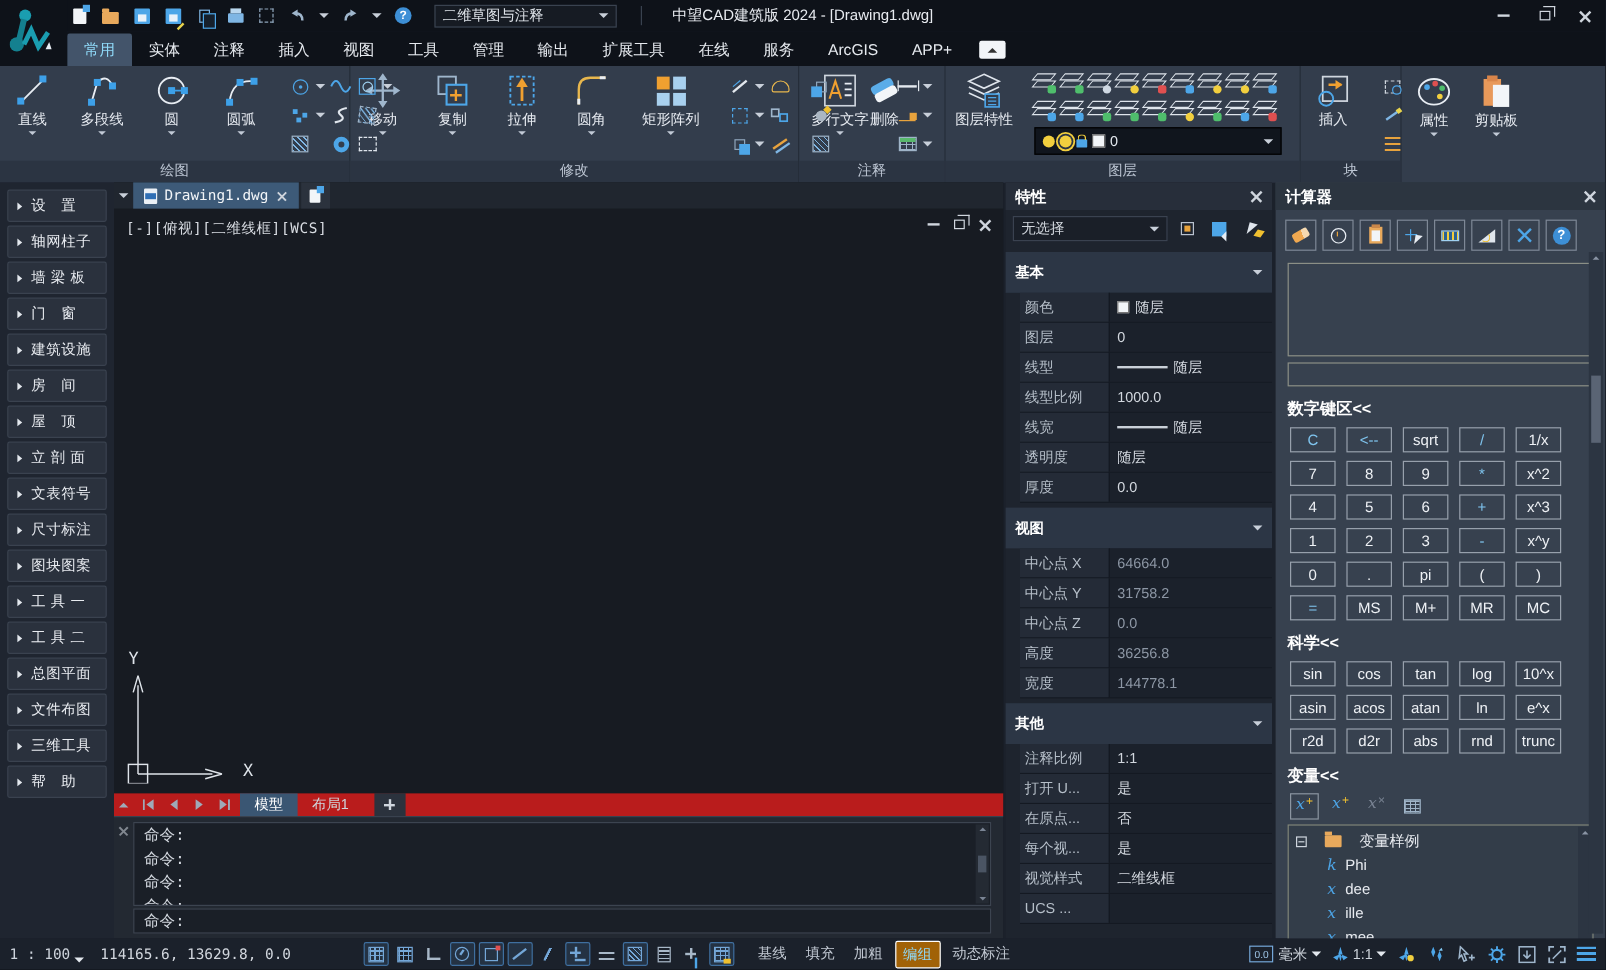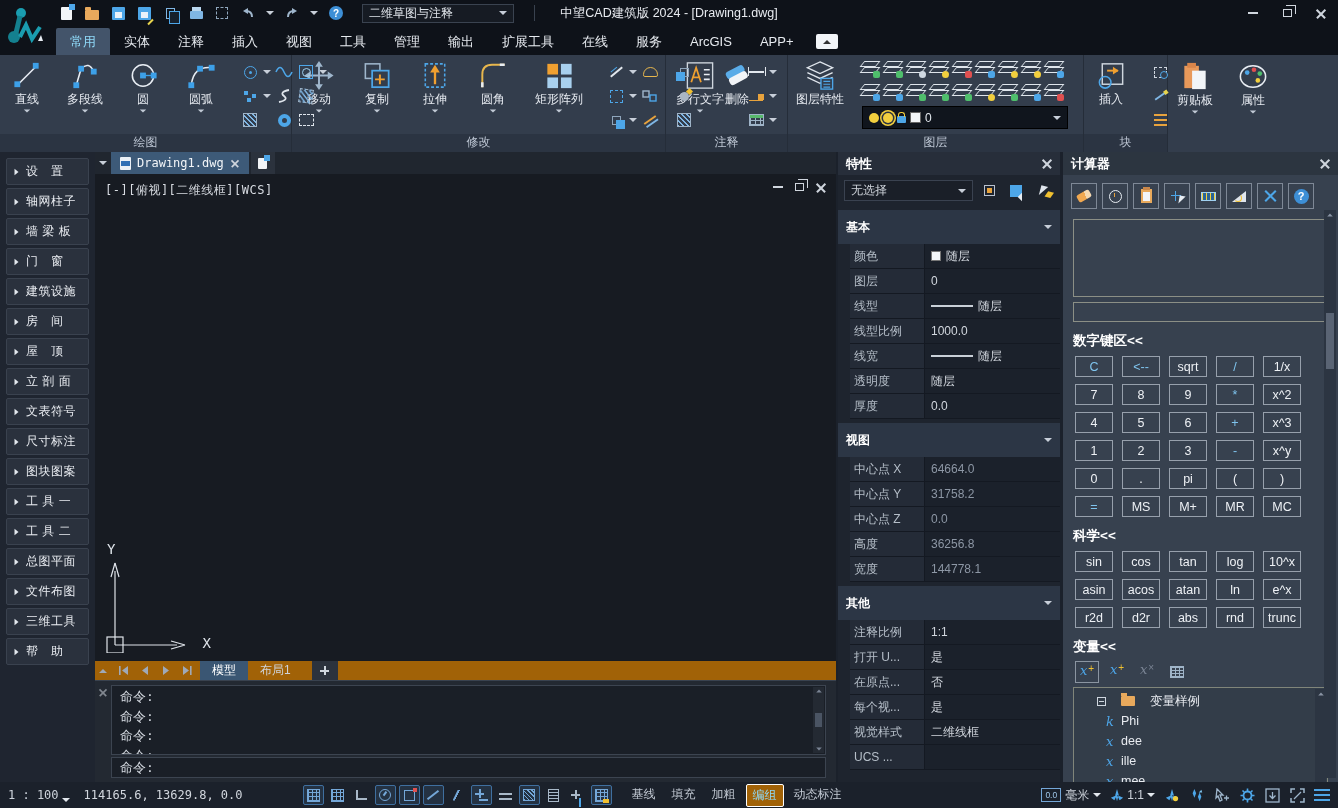--- a/index.html
+++ b/index.html
@@ -125,21 +125,21 @@
   .dwg-ico{width:11px;height:13px;background:#eaf0f6;border-radius:1px;position:relative;}
   .dwg-ico::after{content:"";position:absolute;left:1px;top:4px;width:9px;height:5px;background:#2f6fb5;}
   .doc-tab .lbl{color:#f2f5f8;font-size:12px;font-family:"DejaVu Sans Mono",monospace;}
   .newtab{width:24px;background:#2b323d;display:flex;align-items:center;justify-content:center;margin-left:2px;}
   #canvas{flex:1;position:relative;background:#171b22;}
   #vp-label{position:absolute;left:10px;top:8px;color:#d8dce2;font-size:12px;font-family:"DejaVu Sans Mono",monospace;letter-spacing:.5px;}
   #vp-ctrl{position:absolute;right:10px;top:8px;display:flex;gap:12px;align-items:center;}
   #ucs{position:absolute;left:6px;bottom:8px;width:110px;height:112px;}
   #ucs .axis-y{position:absolute;left:6px;top:0;color:#dfe4ea;font-size:14px;font-family:"DejaVu Sans Mono",monospace;}
   #ucs .axis-x{position:absolute;right:0;bottom:2px;color:#dfe4ea;font-size:14px;font-family:"DejaVu Sans Mono",monospace;}
-  #layouttabs{height:19px;background:#a16207;display:flex;align-items:stretch;gap:5px;}
+  #layouttabs{height:19px;background:#b91c1c;display:flex;align-items:stretch;gap:5px;}
   .lt-nav{width:16px;display:flex;align-items:center;justify-content:center;}
   .ltab{padding:0 12px;display:flex;align-items:center;color:#cfd4db;}
   .ltab.active{background:#3a5673;color:#fff;}
   .ltab-plus{width:26px;display:flex;align-items:center;justify-content:center;background:#2b323d;margin-left:4px;}
   .plusico{position:relative;width:9px;height:9px;}
   .plusico::before{content:"";position:absolute;left:0;top:4px;width:9px;height:1.6px;background:#cfd6de;}
   .plusico::after{content:"";position:absolute;left:4px;top:0;width:1.6px;height:9px;background:#cfd6de;}
 
   
   #cmd{height:102px;background:#232932;border-top:1px solid #39424f;position:relative;display:flex;flex-direction:column;padding:4px 10px 4px 16px;}
@@ -200,21 +200,21 @@
   .key{height:21px;border:1px solid #97a0ac;display:flex;align-items:center;justify-content:center;color:#eef1f5;font-size:12.5px;background:transparent;}
   .key.accent{color:#7fc4ee;}
   .vars-tools{display:flex;gap:6px;padding:3px 0 2px 12px;align-items:center;}
   .vbtn{min-width:24px;height:22px;display:flex;align-items:flex-start;justify-content:center;gap:1px;padding-top:2px;}
   .vbtn.boxed{border:1px solid #8b95a1;}
   .vbtn .vt{font-family:"DejaVu Serif",serif;font-style:italic;color:#4da6e8;font-size:13px;line-height:13px;}
   .vbtn .vs{color:#f0c030;font-size:10px;line-height:10px;}
   .vbtn.dim .vt,.vbtn.dim .vs{color:#7a8494;}
   .vi-grid{width:14px;height:12px;border:1px solid #9fb4c8;background:repeating-linear-gradient(90deg,#9fb4c8 0 1px,transparent 1px 4px),repeating-linear-gradient(0deg,#9fb4c8 0 1px,transparent 1px 3px);margin-top:3px;}
   .vtree{margin:2px 10px 0 10px;height:104px;border:1px solid #80857a;background:#333d49;position:relative;padding:3px 14px 0 6px;overflow:hidden;}
-  .troot{display:flex;align-items:center;gap:15px;height:20px;margin-left:17px;}
+  .troot{display:flex;align-items:center;gap:15px;height:20px;}
   .tminus{width:9px;height:9px;border:1px solid #cfd6de;position:relative;}
   .tminus::after{content:"";position:absolute;left:1px;top:3.2px;width:5px;height:1.4px;background:#cfd6de;}
   .tfolder{width:14px;height:10px;background:#e8a95c;border-radius:1px;position:relative;}
   .tfolder::before{content:"";position:absolute;left:0;top:-3px;width:6px;height:3px;background:#e8a95c;}
   .trow{display:flex;align-items:center;gap:7px;height:20px;padding-left:26px;}
   .vtype{font-family:"DejaVu Serif",serif;font-style:italic;color:#4da6e8;font-size:13px;width:8px;}
   .vname{color:#e8ebf0;font-size:12.5px;}
   .vtree .tree-scroll{position:absolute;right:1px;top:1px;width:11px;bottom:1px;background:#2c3542;display:flex;justify-content:center;padding-top:3px;}
   .calc-scroll{position:absolute;right:2px;top:58px;bottom:4px;width:12px;background:#2c3542;display:flex;flex-direction:column;align-items:center;padding-top:3px;}
   .calc-scroll .thumb{width:8px;height:56px;background:#5a6474;margin-top:96px;}
@@ -720,44 +720,44 @@
               <span class="p-pen"></span>
             </span>
           <span class="scell">
               <span class="p-list"></span>
             </span>
         </div>
       </div>
       <div class="rg-label">块</div>
     </div>
 
-    <div class="rgroup" style="width:58px;border-right:none;">
-      <div class="rg-body" style="padding-top:4px;">
-        <div class="rbtn">
-          <svg viewBox="0 0 34 34">
-              <rect x="6" y="6" width="15" height="23" fill="#e8995a"></rect>
-              <rect x="9" y="3" width="9" height="5" fill="#d9854a"></rect>
-              <rect x="14" y="11" width="14" height="19" fill="#f2f5f8"></rect>
-            </svg>
-          <span class="lbl">剪贴板</span>
-            <span class="tri-d"></span>
-        </div>
-      </div>
-    </div>
     <div class="rgroup" style="width:52px;border-right:none;">
       <div class="rg-body" style="padding-top:4px;">
         <div class="rbtn">
           <svg viewBox="0 0 34 34">
               <ellipse cx="17" cy="17" rx="13" ry="11" fill="none" stroke="#e8edf3" stroke-width="1.6"></ellipse>
               <circle cx="11" cy="13" r="2.4" fill="#4da6e8"></circle>
               <circle cx="18" cy="10" r="2.4" fill="#e05050"></circle>
               <circle cx="24" cy="14" r="2.4" fill="#4fbe6c"></circle>
               <circle cx="22" cy="21" r="2.4" fill="#f2cf3e"></circle>
             </svg>
           <span class="lbl">属性</span>
+            <span class="tri-d"></span>
+        </div>
+      </div>
+    </div>
+    <div class="rgroup" style="width:58px;border-right:none;">
+      <div class="rg-body" style="padding-top:4px;">
+        <div class="rbtn">
+          <svg viewBox="0 0 34 34">
+              <rect x="6" y="6" width="15" height="23" fill="#e8995a"></rect>
+              <rect x="9" y="3" width="9" height="5" fill="#d9854a"></rect>
+              <rect x="14" y="11" width="14" height="19" fill="#f2f5f8"></rect>
+            </svg>
+          <span class="lbl">剪贴板</span>
             <span class="tri-d"></span>
         </div>
       </div>
     </div>
   </div>
 
   <div id="sidebar">
 
       <div class="side-item">
         <span class="tri-r"></span>

